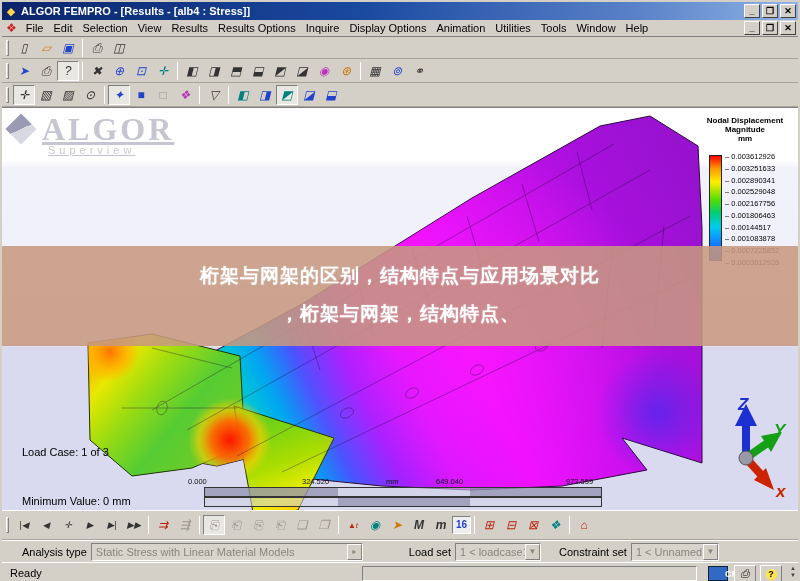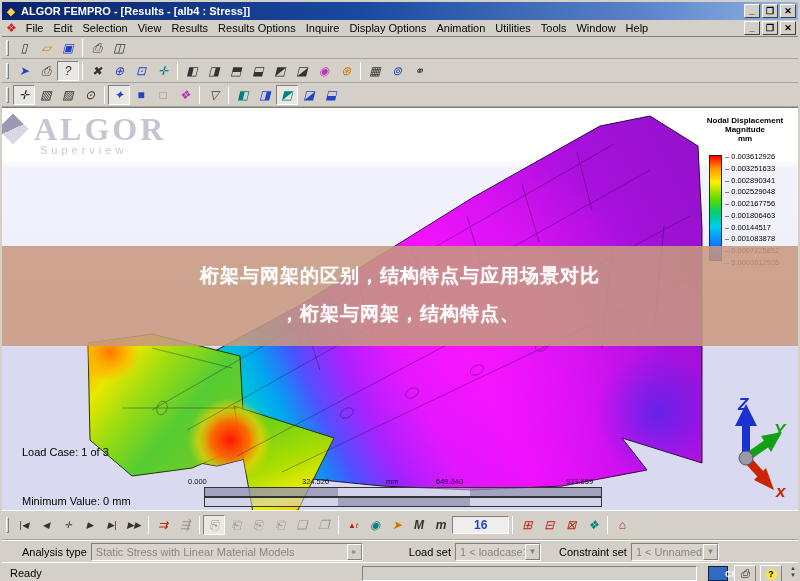--- a/index.html
+++ b/index.html
@@ -21,27 +21,27 @@
 
   
   .tb { display:flex; align-items:center; background:#d4d0c8; border-bottom:1px solid #a8a49c; padding:1px 2px; }
   .tb1 { height:22px; } .tb2 { height:24px; } .tb3 { height:24px; } .animbar { height:30px; border-top:1px solid #fff; }
   .handle { width:3px; height:16px; border:1px solid; border-color:#fff #808080 #808080 #fff; margin:0 4px 0 2px; }
   .b { min-width:22px; height:20px; display:flex; align-items:center; justify-content:center; font-size:12px; color:#333; border:1px solid transparent; padding:0 2px; }
   .b.down { border-color:#808080 #fff #fff #808080; background:#e9e7e2; }
   .b.dis { color:#9a968e; }
   .sep { width:1px; height:18px; background:#808080; border-right:1px solid #fff; margin:0 3px; }
   .teal { color:#008080; } .blue { color:#2244cc; } .red { color:#bb2211; } .mag { color:#bb33bb; } .org { color:#cc7700; }
-  .counterbox { border:1px solid; border-color:#808080 #fff #fff #808080; background:#eee; color:#2244cc; font-weight:bold; font-size:12px; padding:0 21px; height:18px; line-height:16px; }
+  .counterbox { border:1px solid; border-color:#808080 #fff #fff #808080; background:#eee; color:#2244cc; font-weight:bold; font-size:10px; padding:0 3px; height:18px; line-height:16px; }
 
   
   .viewport { position:relative; height:403px; overflow:hidden; background:linear-gradient(#ffffff 0px,#ffffff 52px,#f2f2fb 60px,#eeeefb 235px,#d9d9ef 240px,#d9d9ef 100%); border-top:1px solid #808080; }
   .model { position:absolute; left:0; top:0; }
 
-  .logo { position:absolute; left:0; top:6px; color:#c6c6d2; }
+  .logo { position:absolute; left:8px; top:6px; color:#c6c6d2;text-decoration:underline; }
   .logo .ldiamond { position:absolute; left:0; top:4px; width:22px; height:22px; background:linear-gradient(110deg,#9a9ab2 50%,#d8d8e2 50%); transform:rotate(45deg); }
   .logo .lname { font-family:"Liberation Serif", serif; font-weight:bold; font-size:32px; letter-spacing:3px; margin-left:32px; line-height:30px; }
   .logo .lsub { font-size:11px; letter-spacing:4px; margin-left:38px; color:#c9c9d5; }
 
   .legend { position:absolute; left:690px; top:8px; width:106px; color:#000; }
   .legend .ltitle { text-align:center; font-weight:bold; font-size:8px; line-height:9px; }
   .lbar { position:absolute; left:17px; top:39px; width:13px; height:106px; border:1px solid #222;
           background:linear-gradient(#ff0000,#ff9900 12%,#ffee00 25%,#55dd00 42%,#00cc77 55%,#00cdee 68%,#0f86ff 82%,#0f3cff 100%); }
   .lgl { position:absolute; left:33px; font-size:7.5px; white-space:nowrap; }
   .lgl::before { content:"‒ "; }

